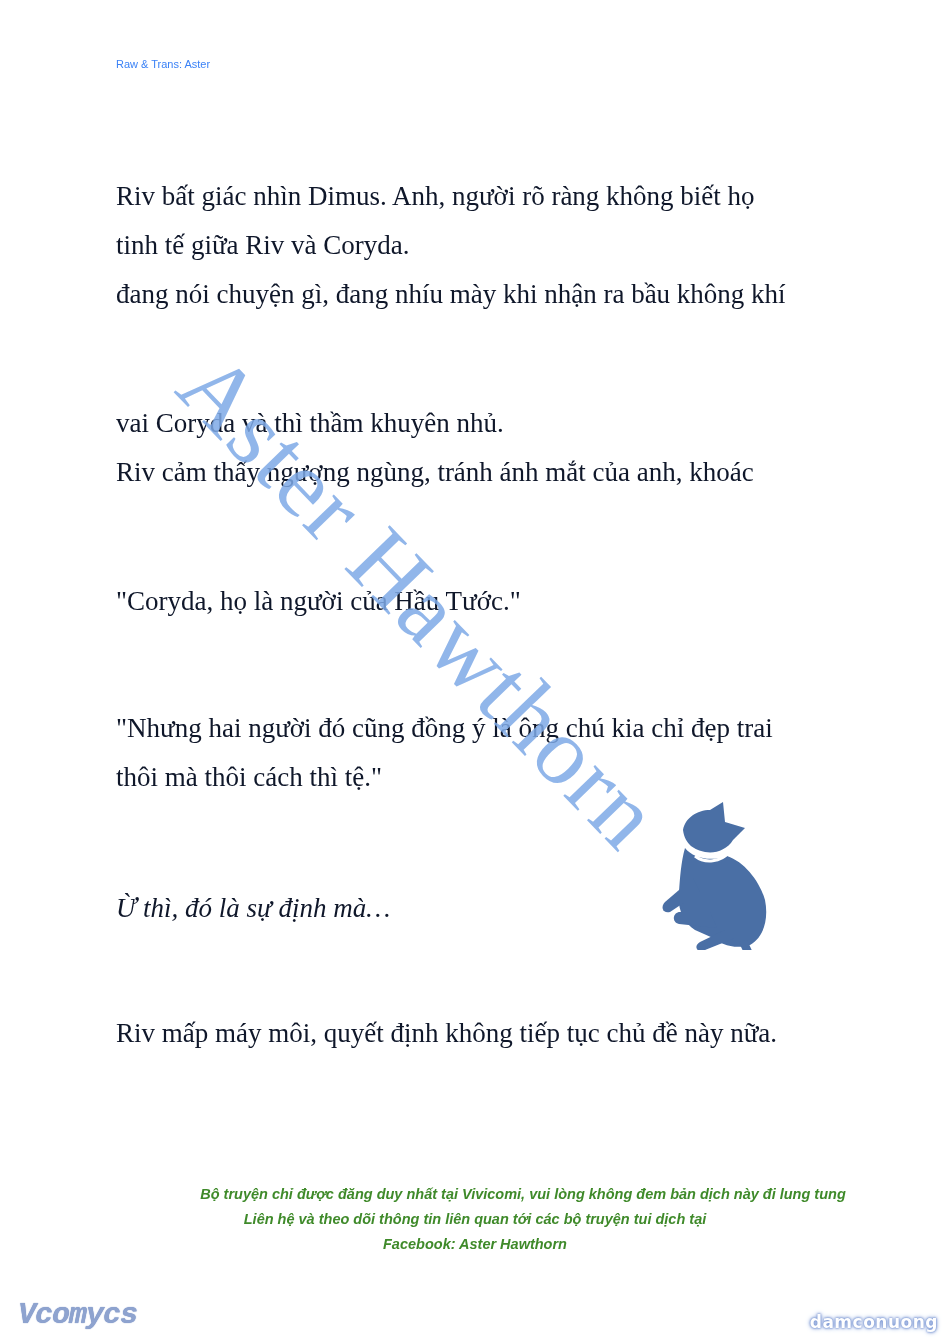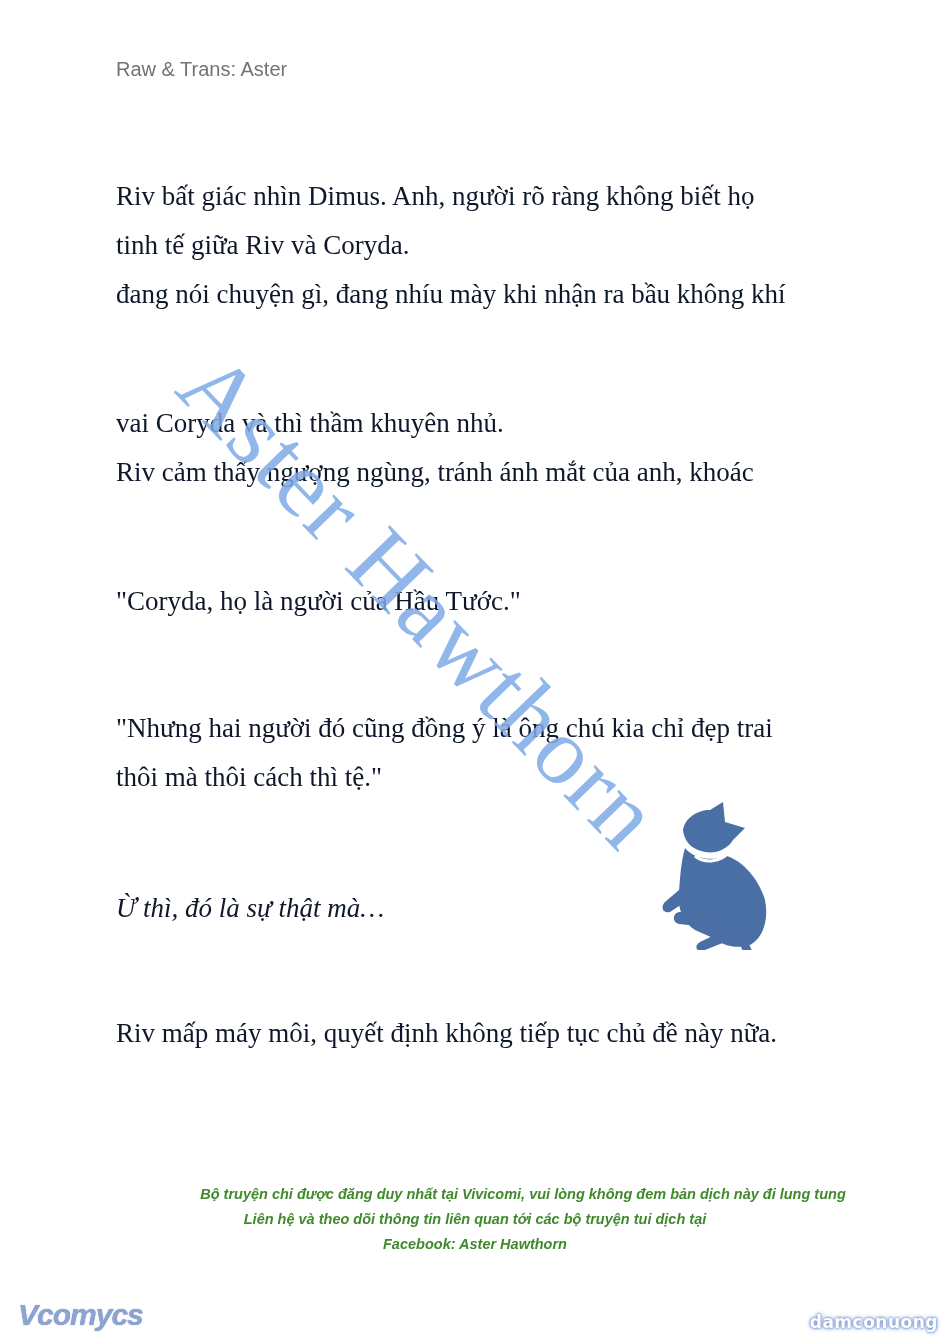--- a/index.html
+++ b/index.html
@@ -13,22 +13,22 @@
       position: relative;
       overflow: hidden;
       font-family: "Liberation Serif", serif;
       color: #111111;
     }
     .header {
       position: absolute;
       left: 116px;
       top: 58px;
       font-family: "Liberation Sans", sans-serif;
-      font-size: 20px;
-      color: #737373;
+      font-size: 11px;
+      color: #3b82f6;
     }
     .para {
       position: absolute;
       left: 116px;
       width: 740px;
       font-size: 27px;
       line-height: 49px;
       margin: 0;
       color: #0f172a;
       white-space: nowrap;
@@ -77,21 +77,21 @@
       font-style: italic;
       font-weight: bold;
       font-size: 14.5px;
       color: #3f8a2a;
     }
 
     .logo-vcomycs {
       position: absolute;
       left: 18px;
       top: 1298px;
-      font-family: Liberation Sans, sans-serif;
+      font-family: Liberation Mono, monospace;
       font-style: italic;
       font-weight: bold;
       font-size: 30px;
       letter-spacing: -1px;
       color: #8ea3cf;
       text-shadow: 0 0 1px #5e7bb8;
     }
     .logo-damconuong {
       position: absolute;
       right: 12px;
@@ -123,21 +123,21 @@
 <p class="para" style="top:577px;">
   <span class="line">"Coryda, họ là người của Hầu Tước."</span>
 </p>
 
 <p class="para" style="top:704px;">
   <span class="line">"Nhưng hai người đó cũng đồng ý là ông chú kia chỉ đẹp trai</span>
   <span class="line">thôi mà thôi cách thì tệ."</span>
 </p>
 
 <p class="para italic" style="top:884px;">
-  <span class="line">Ừ thì, đó là sự thật mà…</span>
+  <span class="line">Ừ thì, đó là sự định mà…</span>
 </p>
 
 <p class="para" style="top:1009px;">
   <span class="line">Riv mấp máy môi, quyết định không tiếp tục chủ đề này nữa.</span>
 </p>
 
 <div class="watermark watermark-fill">Aster Hawthorn</div>
 
 <svg class="cat" viewBox="0 0 125 150" xmlns="http://www.w3.org/2000/svg">
   <g fill="#4a6fa5">

